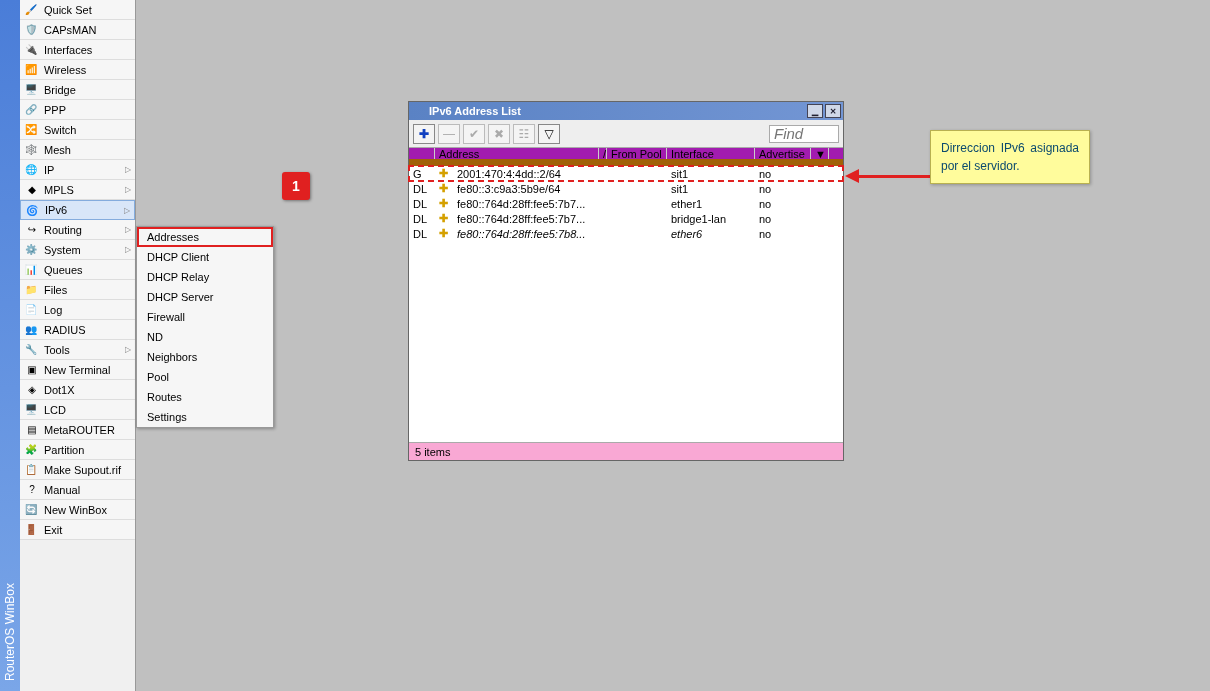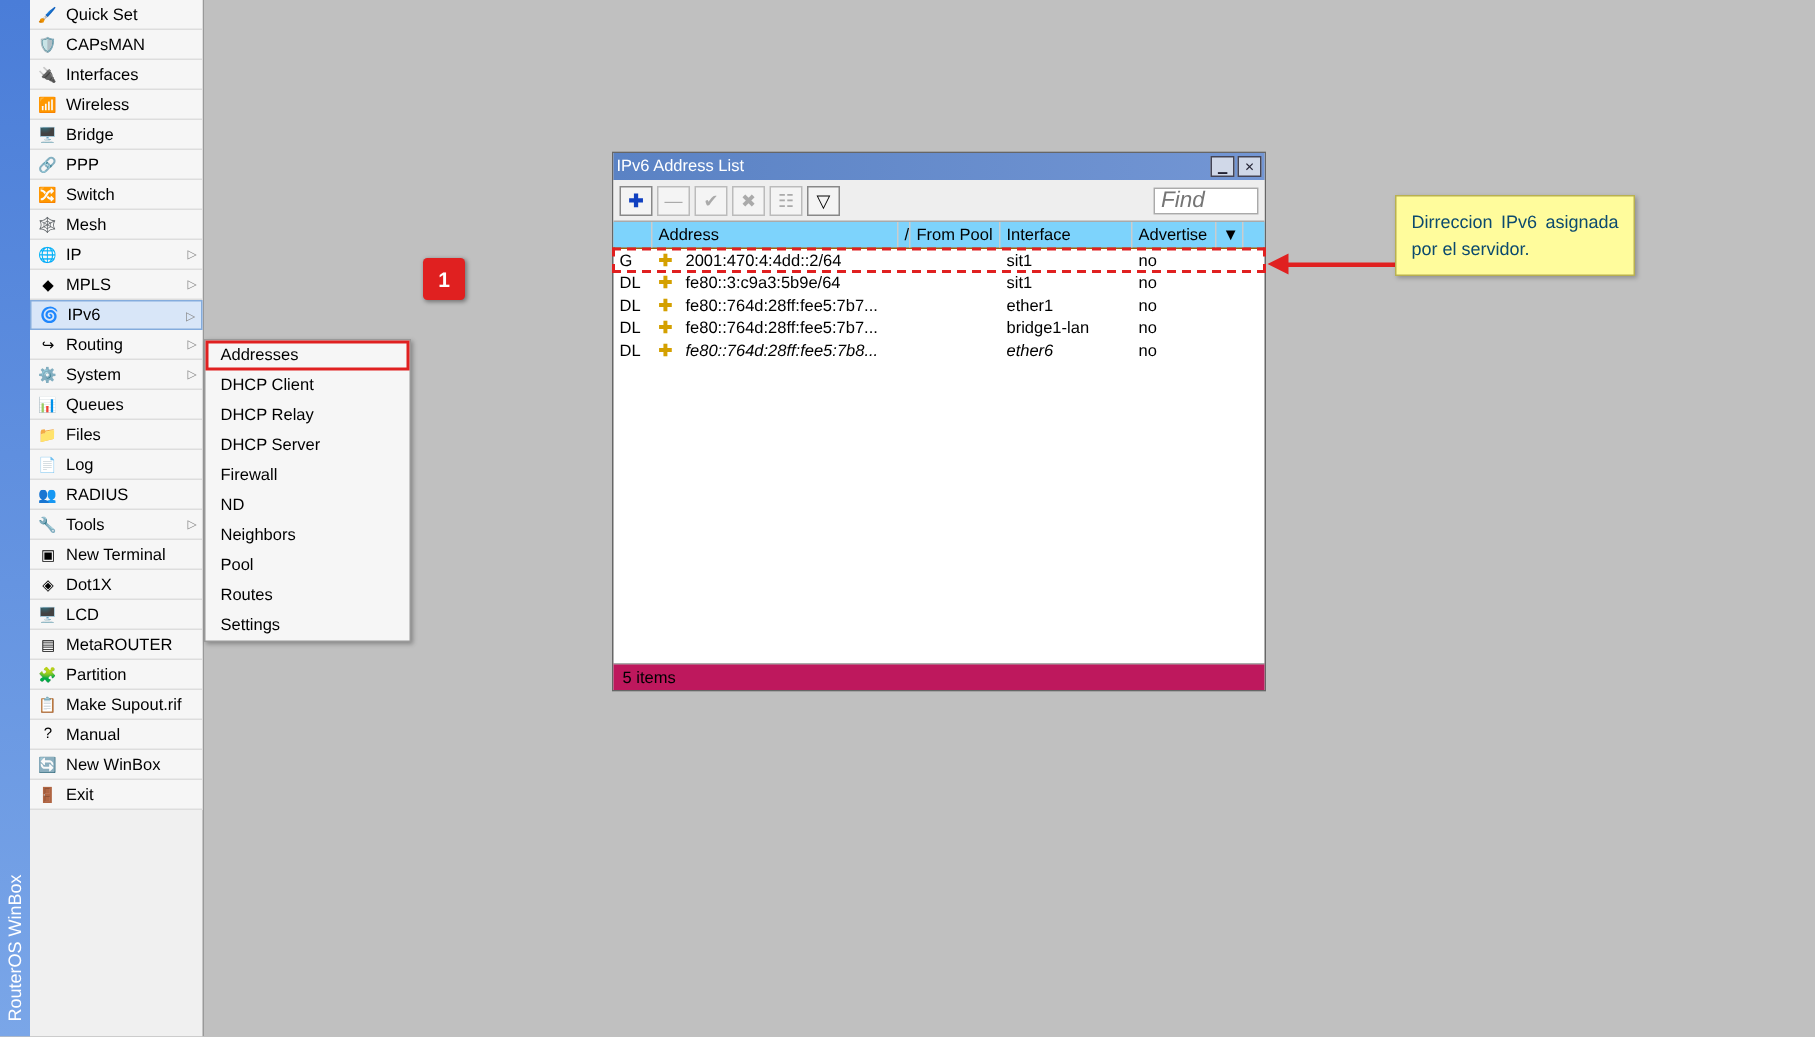--- a/index.html
+++ b/index.html
@@ -107,22 +107,23 @@
   height: 360px;
   background: #fff;
   border: 1px solid #666;
 }
 .titlebar {
   height: 18px;
   background: linear-gradient(to right, #5a82c4, #7396d4);
   color: #fff;
   display: flex;
   align-items: center;
-  padding-left: 2px;
+  padding-left: 20px;
   font-size: 11px;
+  font-weight: bold;
 }
 .titlebar-buttons {
   margin-left: auto;
   display: flex;
 }
 .titlebar-btn {
   width: 16px;
   height: 14px;
   background: #d0d8e8;
   border: 1px solid #445;
@@ -162,22 +163,22 @@
   border: 1px solid #aaa;
   padding: 0 4px;
   font-style: italic;
   color: #999;
   font-size: 15px;
   font-family: inherit;
 }
 .table-header {
   height: 18px;
   display: flex;
-  border-bottom: 1px solid #a16207;
-  background: #7dd3fc;
+  border-bottom: 7px solid #a16207;
+  background: #a21caf;
 }
 .th {
   border-right: 1px solid #ccc;
   padding-left: 4px;
   display: flex;
   align-items: center;
   font-size: 11px;
 }
 .col-flag { width: 26px; }
 .col-icon { width: 18px; }
@@ -199,21 +200,21 @@
   outline-offset: -1px;
 }
 .plus-icon { color: #d4a000; font-weight: bold; }
 .italic { font-style: italic; }
 .status-bar {
   position: absolute;
   bottom: 0;
   left: 0;
   right: 0;
   height: 18px;
-  background: #be185d;
+  background: #f9a8d4;
   border-top: 1px solid #aaa;
   padding-left: 6px;
   display: flex;
   align-items: center;
 }
 .annotation {
   position: absolute;
   left: 930px;
   top: 130px;
   width: 160px;

